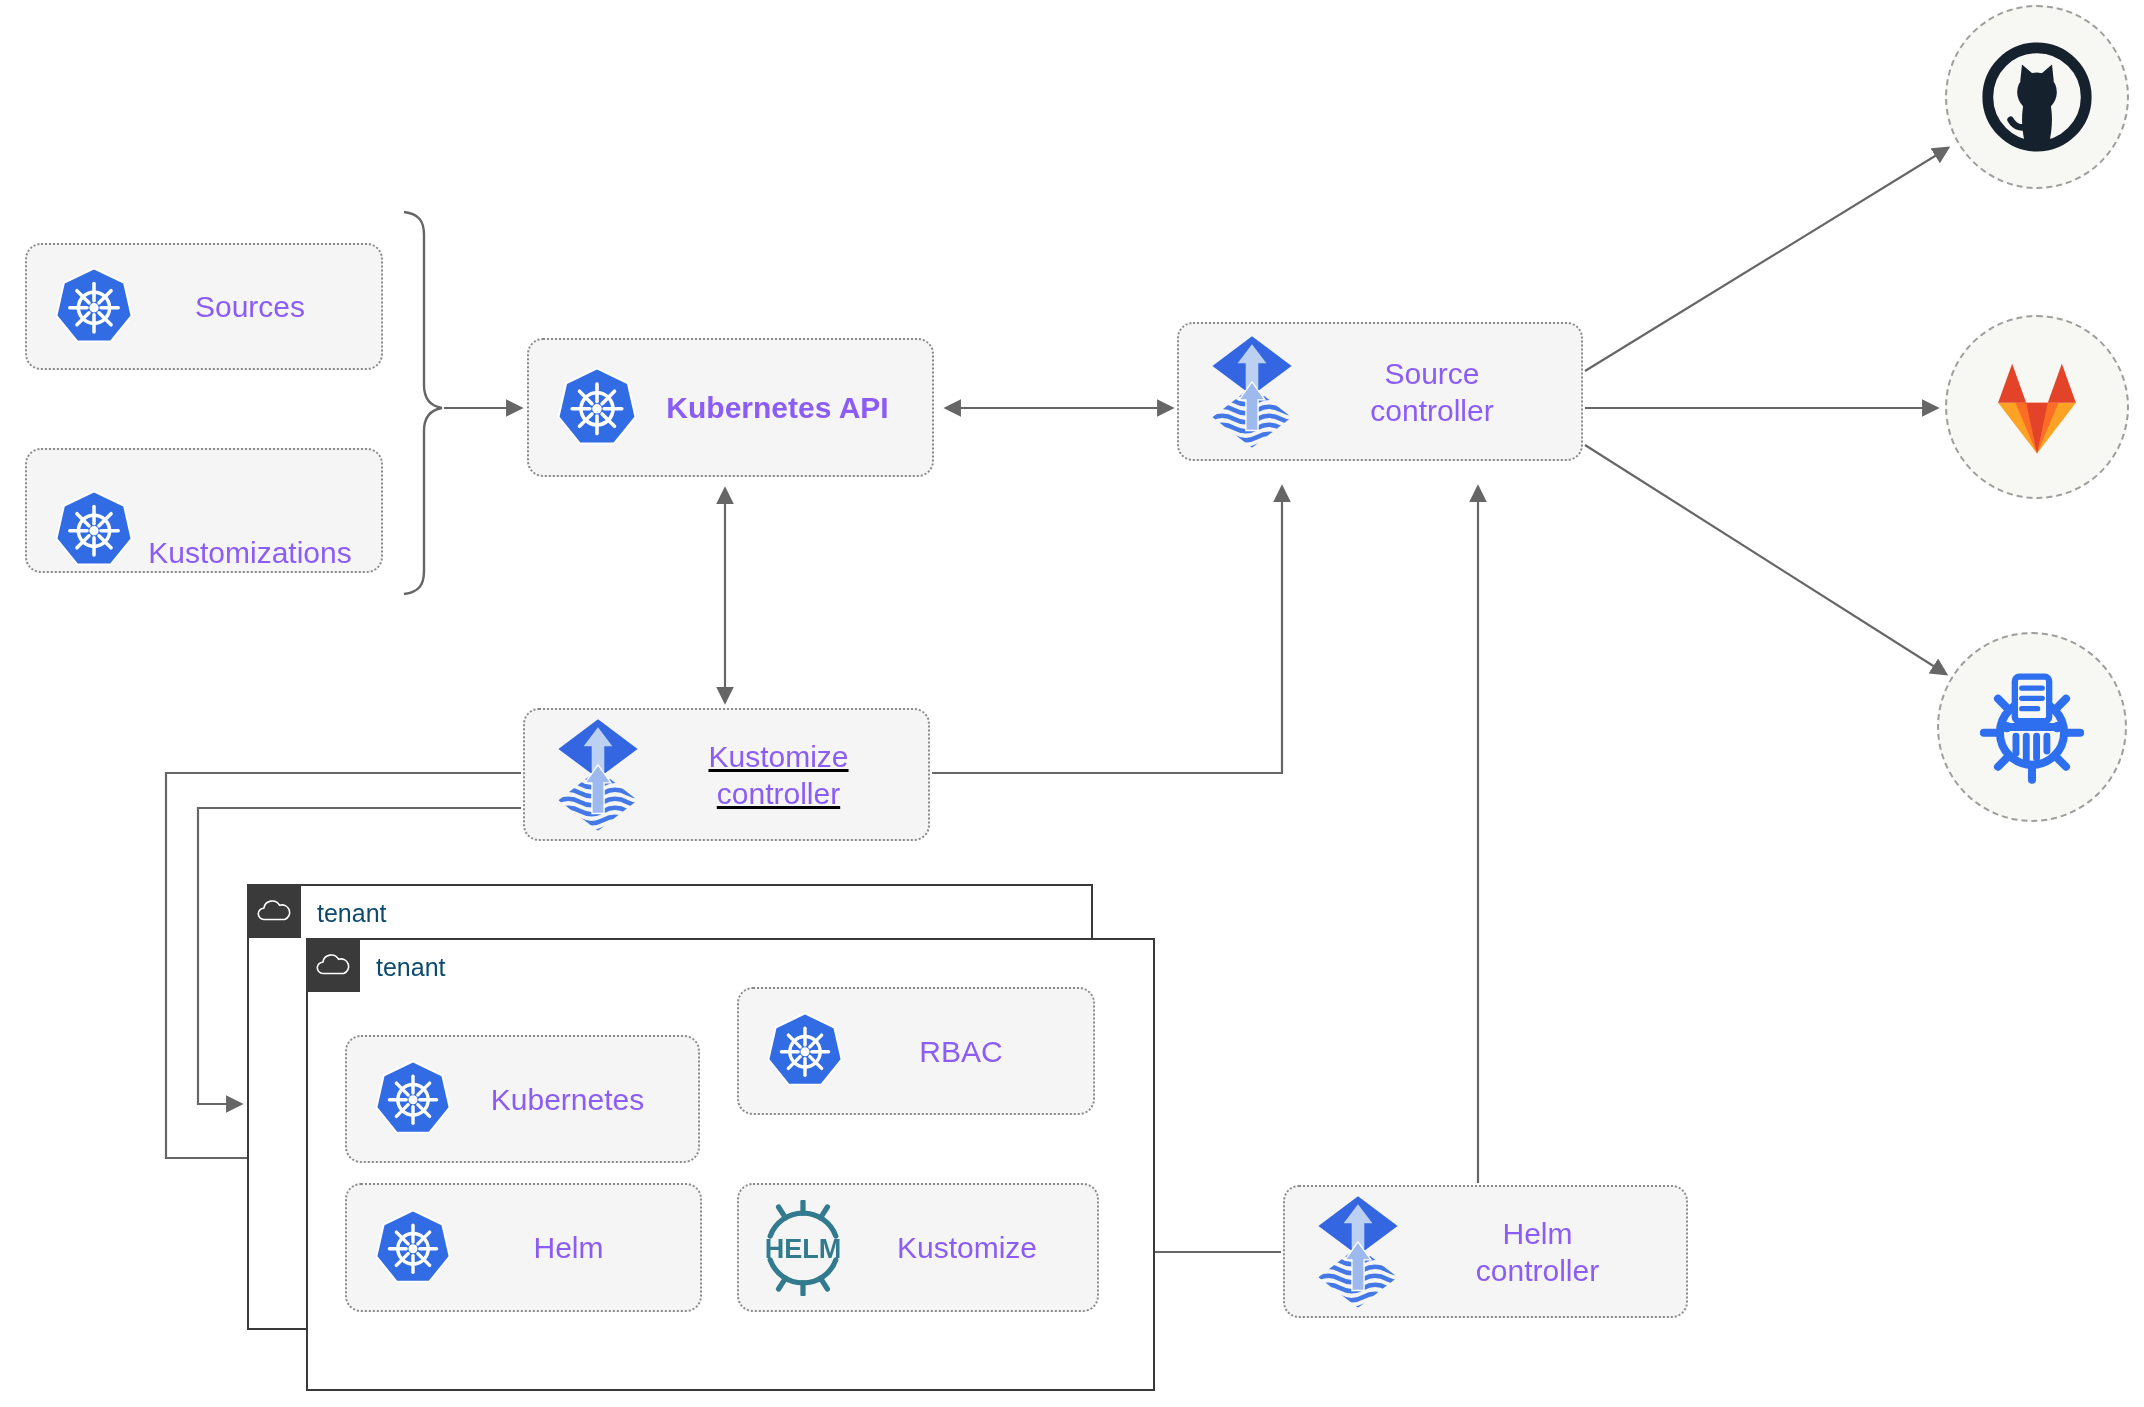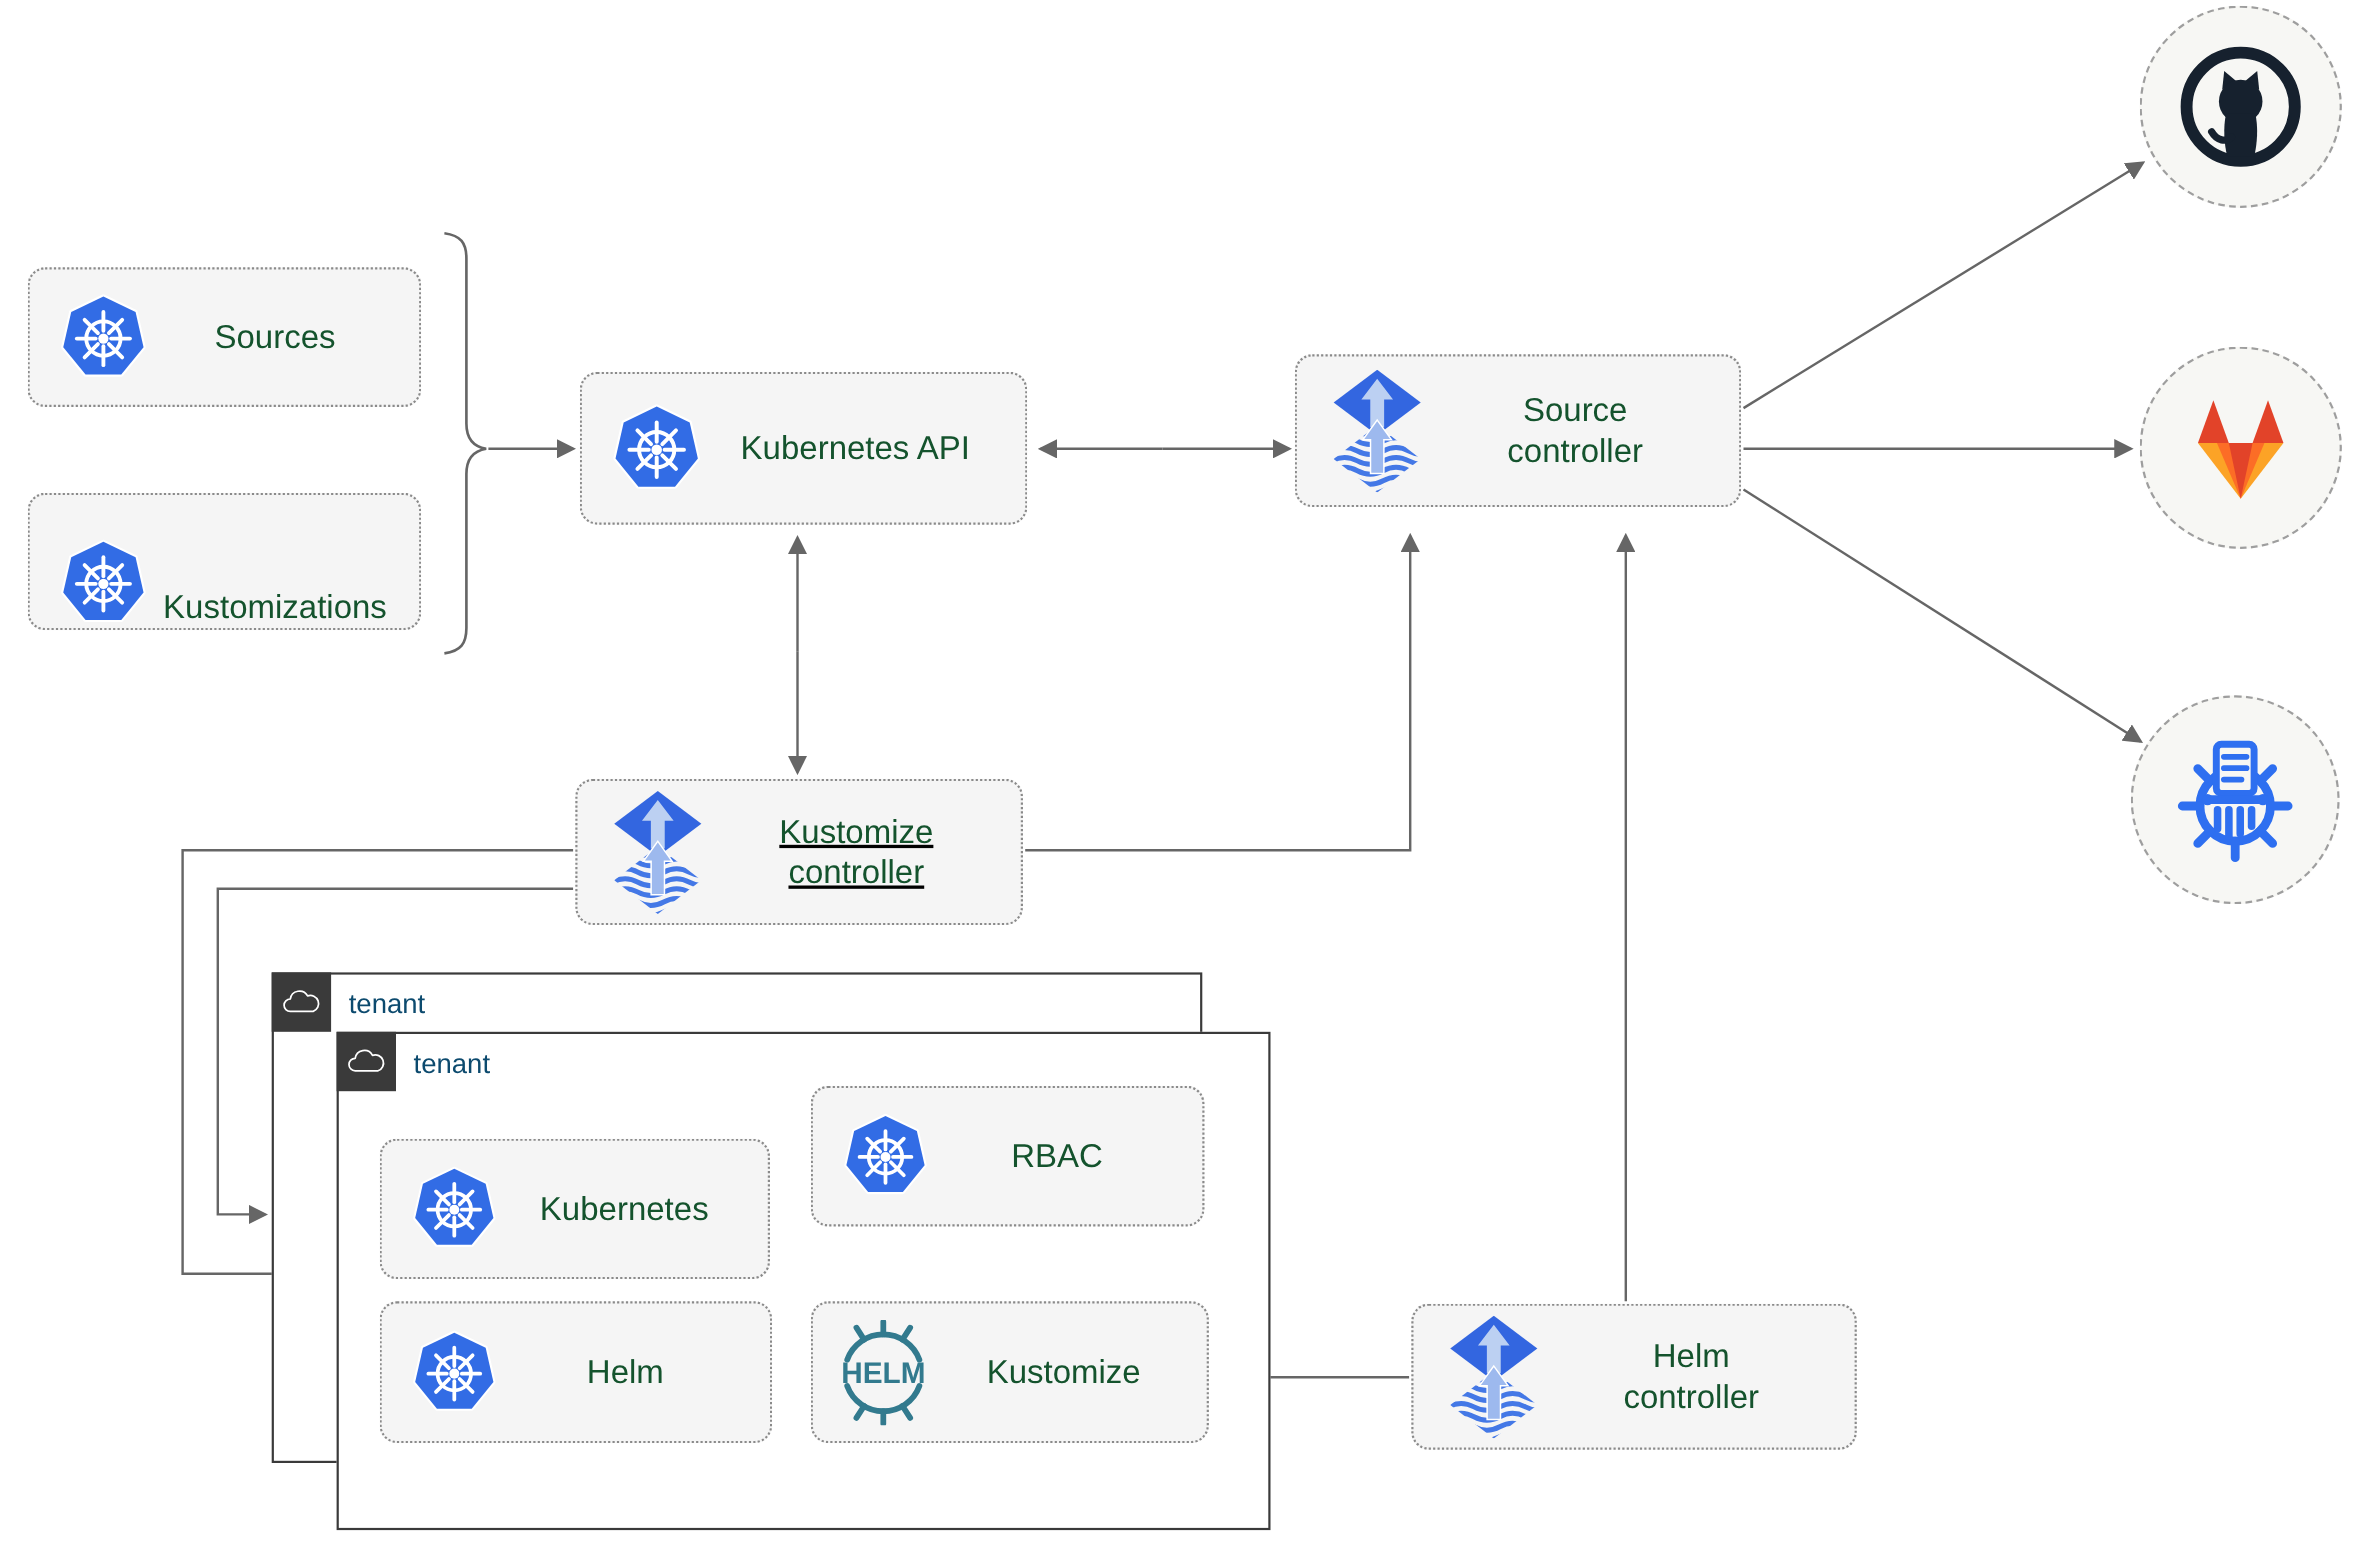--- a/index.html
+++ b/index.html
@@ -11,21 +11,21 @@
   .cn{stroke:#666666;stroke-width:2.2;fill:none;}
   .br{stroke:#666666;stroke-width:2.4;fill:none;}
 
   .pill{
     position:absolute;z-index:4;background:#f5f5f5;
     border:2px dotted #8a8a8a;border-radius:16px;
     display:flex;align-items:center;padding-left:28px;box-sizing:border-box;
   }
   .pill .icon{flex:0 0 auto;display:flex;align-items:center;}
   .pill .lbl{
-    flex:1 1 auto;text-align:center;font-size:30px;color:#14532d;
+    flex:1 1 auto;text-align:center;font-size:30px;color:#8b5cf6;
     line-height:37px;white-space:pre-line;padding-right:14px;
   }
 
   .tenant{
     position:absolute;background:#ffffff;border:2px solid #3a3a3a;box-sizing:border-box;
   }
   .tenant .badge{
     position:absolute;left:-2px;top:-2px;width:54px;height:54px;background:#3a3a3a;
     display:flex;align-items:center;justify-content:center;
   }
@@ -151,21 +151,21 @@
 
 <div class="pill" style="left:25px;top:448px;width:358px;height:125px;align-items:flex-end;">
   <span class="icon">
     <svg width="78" height="82">
         <use href="#sym-k8s"></use>
       </svg>
     </span>
   <span class="lbl">Kustomizations</span>
 </div>
 
-<div class="pill" style="left:527px;top:338px;width:407px;height:139px;">
+<div class="pill" style="left:527px;top:338px;width:407px;height:139px;font-weight:bold;">
   <span class="icon">
     <svg width="80" height="84">
         <use href="#sym-k8s"></use>
       </svg>
     </span>
   <span class="lbl">Kubernetes API</span>
 </div>
 
 <div class="pill" style="left:1177px;top:322px;width:406px;height:139px;">
   <span class="icon">

